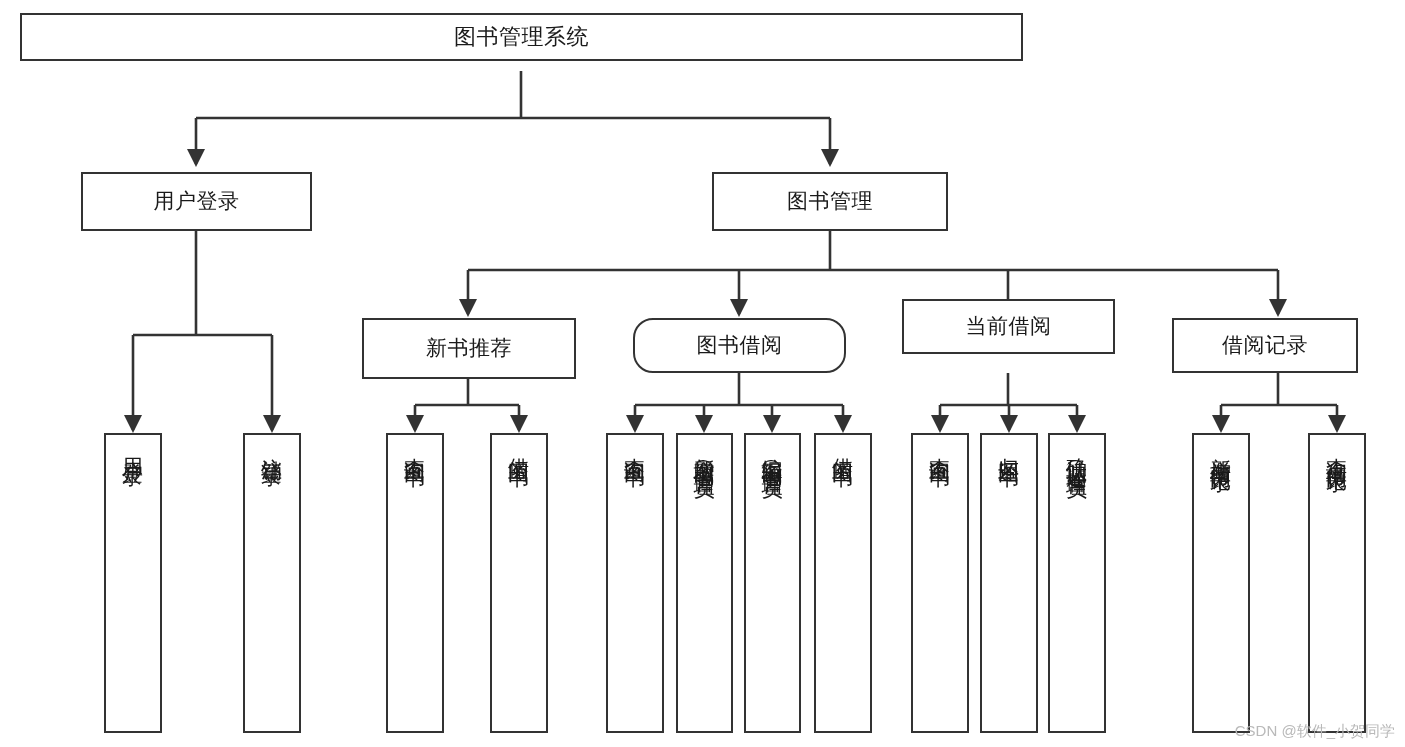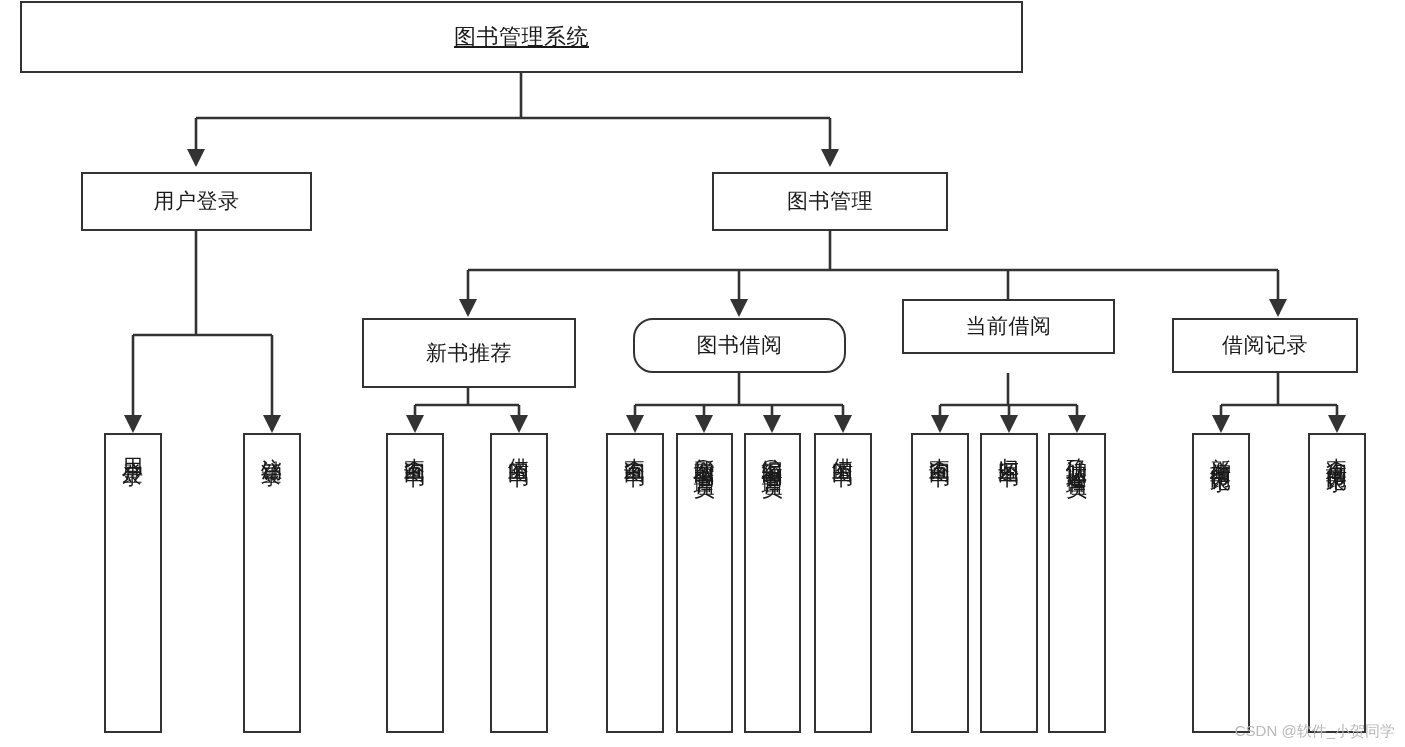--- a/index.html
+++ b/index.html
@@ -122,32 +122,32 @@
       <path d="M 1009 405 L 1009 430" marker-end="url(#arrow)"></path>
       <path d="M 1077 405 L 1077 430" marker-end="url(#arrow)"></path>
 
       <path d="M 1278 373 L 1278 405"></path>
       <path d="M 1221 405 L 1337 405"></path>
       <path d="M 1221 405 L 1221 430" marker-end="url(#arrow)"></path>
       <path d="M 1337 405 L 1337 430" marker-end="url(#arrow)"></path>
     </g>
   </svg>
 
-  <div class="node horiz root" style="left:20px; top:1px; width:1003px; height:72px;text-decoration:underline;">
+  <div class="node horiz root" style="left:20px; top:13px; width:1003px; height:48px;">
     <span class="label">图书管理系统</span>
   </div>
 
   <div class="node horiz" style="left:81px; top:172px; width:231px; height:59px;">
     <span class="label">用户登录</span>
   </div>
   <div class="node horiz" style="left:712px; top:172px; width:236px; height:59px;">
     <span class="label">图书管理</span>
   </div>
 
-  <div class="node horiz" style="left:362px; top:318px; width:214px; height:70px;">
+  <div class="node horiz" style="left:362px; top:318px; width:214px; height:61px;">
     <span class="label">新书推荐</span>
   </div>
   <div class="node horiz" style="left:633px; top:318px; width:213px; height:55px;border-radius:20px;">
     <span class="label">图书借阅</span>
   </div>
   <div class="node horiz" style="left:902px; top:299px; width:213px; height:55px;">
     <span class="label">当前借阅</span>
   </div>
   <div class="node horiz" style="left:1172px; top:318px; width:186px; height:55px;">
     <span class="label">借阅记录</span>

